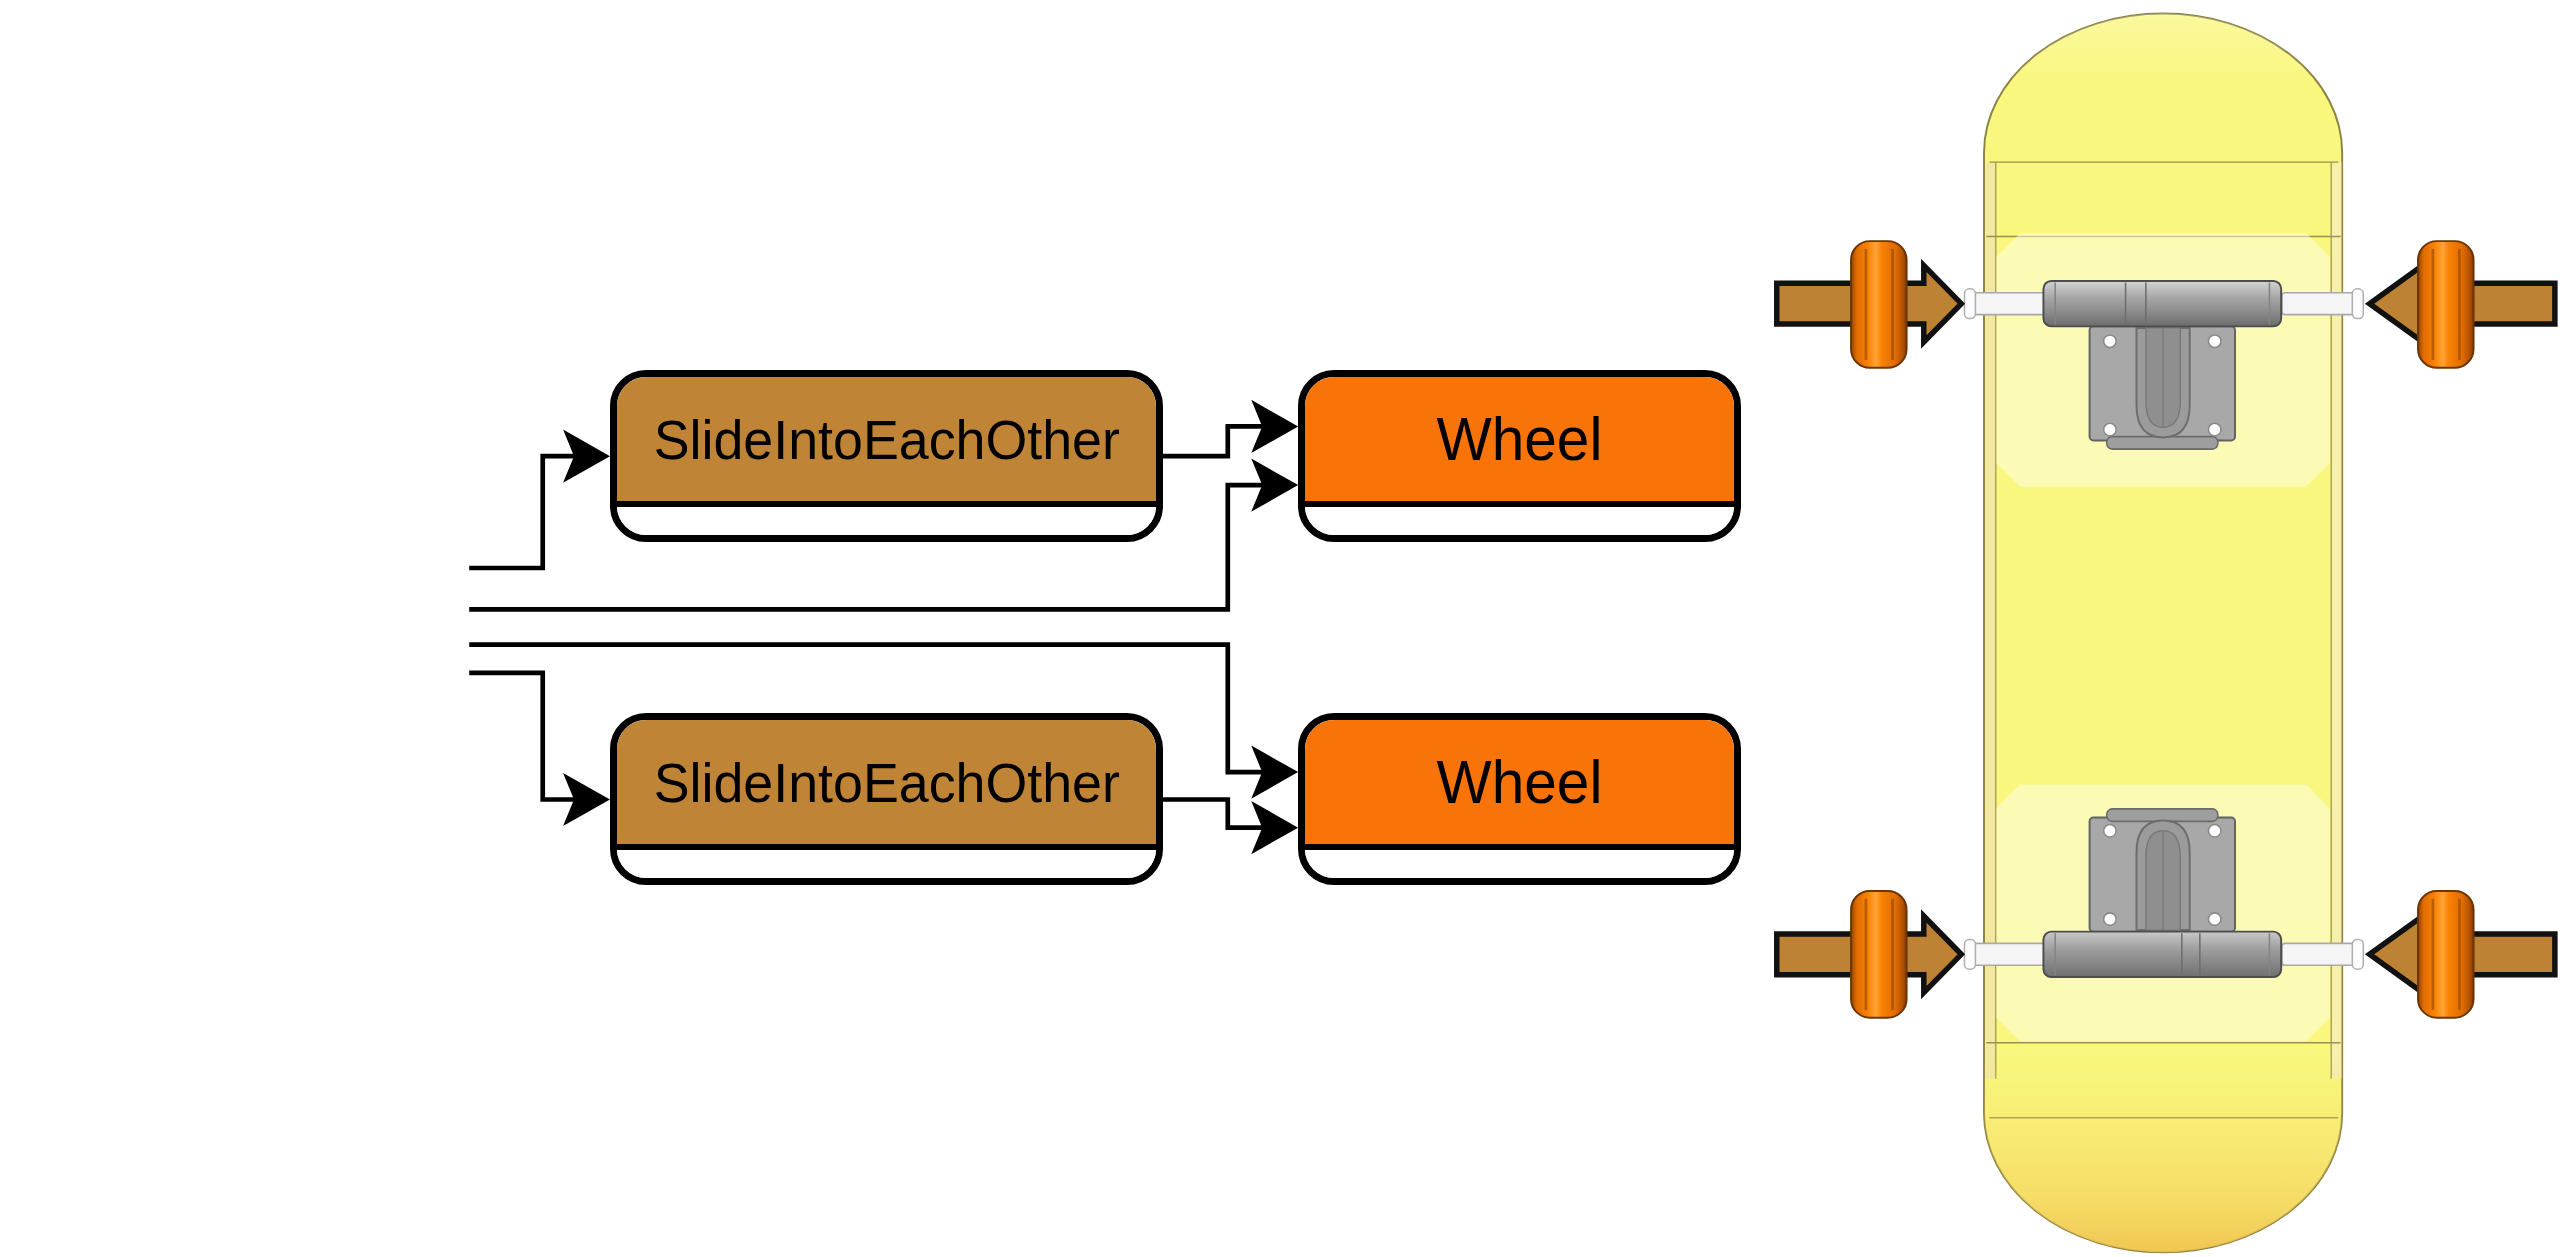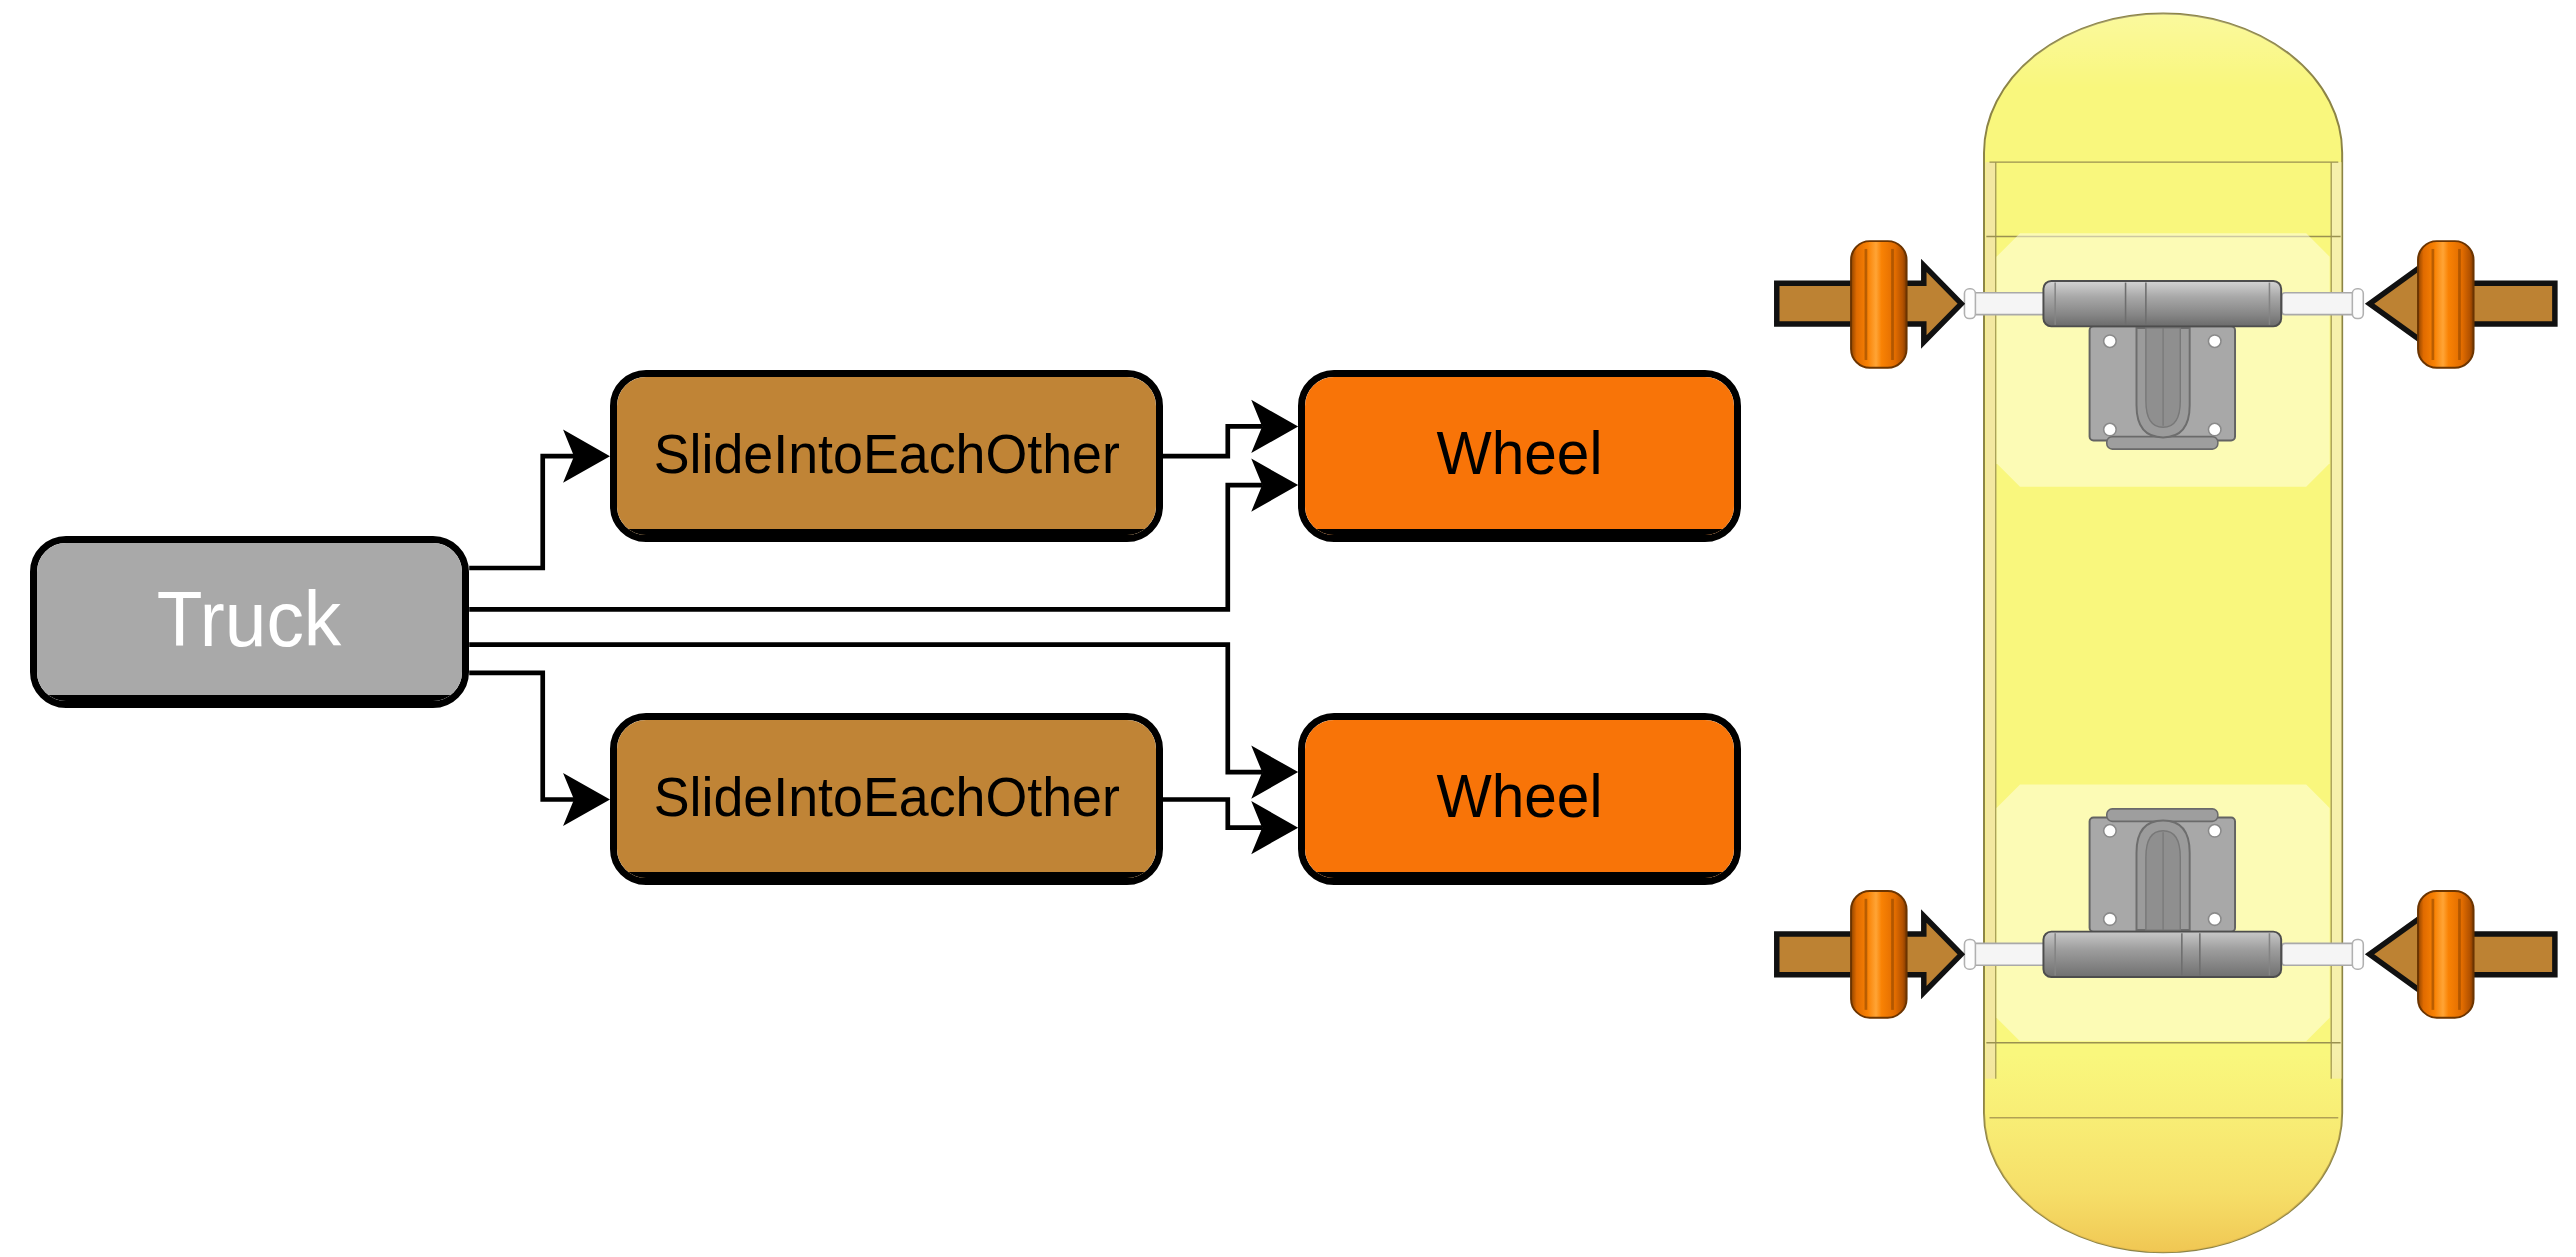--- a/index.html
+++ b/index.html
@@ -1,21 +1,21 @@
 <!DOCTYPE html>
 <html style="font-size:12.5px"><head>
 <meta charset="utf-8">
 <style>
   html,body{margin:0;padding:0;background:#ffffff;}
   body{width:2576px;height:1258px;position:relative;font-family:"Liberation Sans",sans-serif;overflow:hidden;}
   #stage{position:absolute;left:0;top:0;width:2576px;height:1258px;}
   svg.layer{position:absolute;left:0;top:0;width:2576px;height:1258px;}
 
   .node{position:absolute;box-sizing:border-box;border:7px solid #000;border-radius:36px;
-        background:#ffffff;display:flex;flex-direction:row;overflow:hidden;z-index:5;}
+        background:#ffffff;display:flex;flex-direction:column;overflow:hidden;z-index:5;}
   .node-body{flex:1;display:flex;align-items:center;justify-content:center;border-bottom:6.3px solid #000;}
   .node-footer{height:28px;background:#ffffff;}
   .node-label{white-space:nowrap;letter-spacing:0px;transform:scaleX(.96);}
 
   .truck-node   {left:30px;  top:536px; width:439px; height:172px;}
   .truck-node .node-label{font-size:78px;color:#ffffff;}
   .sieo-top     {left:610px; top:370px; width:553px; height:172px;}
   .sieo-bottom  {left:610px; top:713px; width:553px; height:172px;}
   .sieo-top .node-label,.sieo-bottom .node-label{font-size:56px;color:#000000;}
   .wheel-top    {left:1298px;top:370px; width:443px; height:172px;}
@@ -50,26 +50,20 @@
     <g>
       <path class="edge" d="M1487,1022 H1570 V1058 H1614"></path>
       <polygon class="arrowhead" points="1660,1058 1600,1024 1614,1058 1600,1092"></polygon>
     </g>
     <g>
       <path class="edge" d="M600,860 H694 V1022 H734"></path>
       <polygon class="arrowhead" points="780,1022 720,988 734,1022 720,1056"></polygon>
     </g>
   </svg>
 
-  <div class="node truck-node">
-    <div class="node-body" style="background-color: rgb(169, 169, 169);">
-      <span class="node-label" style="color: rgb(255, 255, 255);">Truck</span>
-    </div>
-    <div class="node-footer"></div>
-  </div>
 
   <div class="node sieo-top">
     <div class="node-body" style="background-color: rgb(192, 132, 54);">
       <span class="node-label" style="color: rgb(0, 0, 0);">SlideIntoEachOther</span>
     </div>
     <div class="node-footer"></div>
   </div>
 
   <div class="node sieo-bottom">
     <div class="node-body" style="background-color: rgb(192, 132, 54);">

